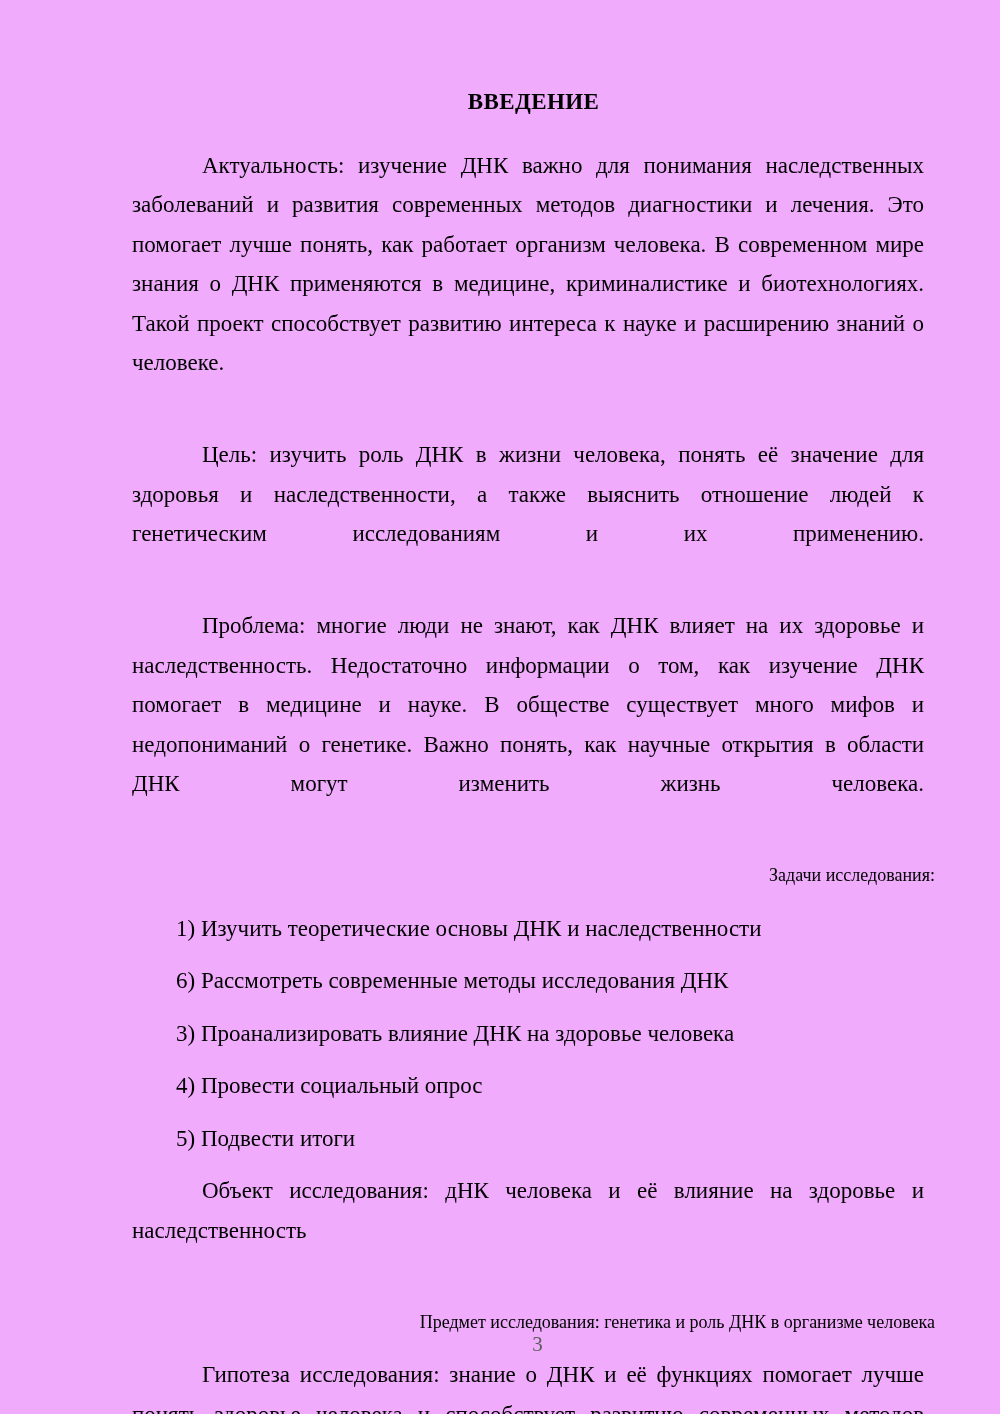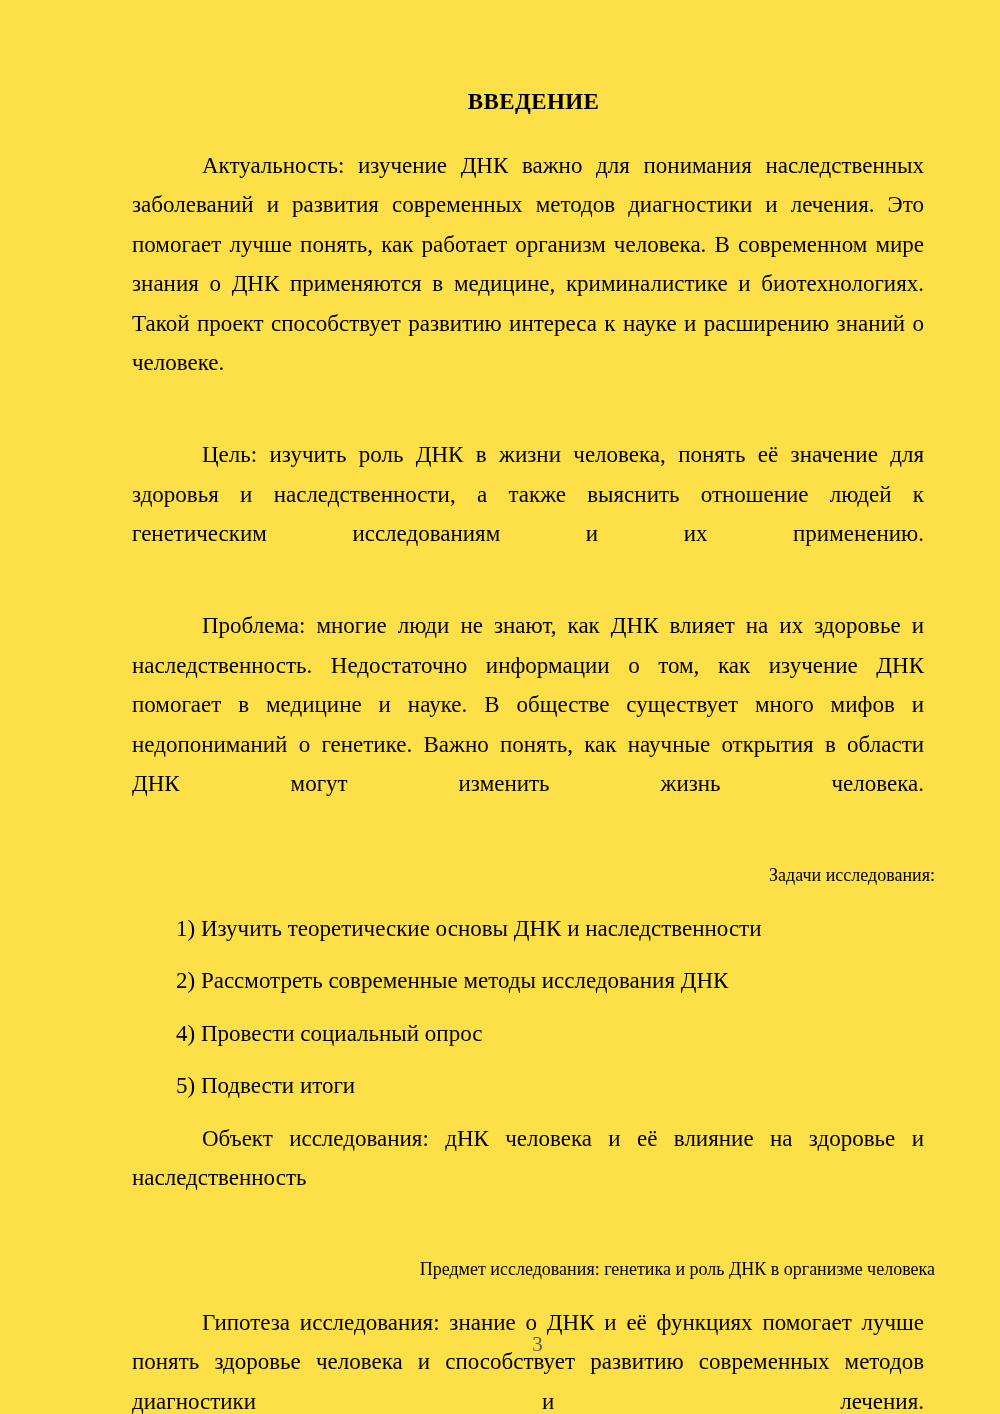--- a/index.html
+++ b/index.html
@@ -6,21 +6,21 @@
   html, body {
     margin: 0;
     padding: 0;
     background: #ffffff;
   }
 
   .page {
     position: relative;
     width: 1000px;
     height: 1414px;
-    background: #fde047;
+    background: #f0abfc;
     margin: 0 auto;
     overflow: hidden;
     font-family: "Liberation Serif", "DejaVu Serif", serif;
     color: #000000;
     -webkit-font-smoothing: antialiased;
   }
 
   .content {
     position: absolute;
     left: 132px;
@@ -100,21 +100,22 @@
     <p class="para">Актуальность: изучение ДНК важно для понимания наследственных заболеваний и развития современных методов диагностики и лечения. Это помогает лучше понять, как работает организм человека. В современном мире знания о ДНК применяются в медицине, криминалистике и биотехнологиях. Такой проект способствует развитию интереса к науке и расширению знаний о человеке.</p>
 
     <p class="para">Цель: изучить роль ДНК в жизни человека, понять её значение для здоровья и наследственности, а также выяснить отношение людей к генетическим исследованиям и их применению.</p>
 
     <p class="para">Проблема: многие люди не знают, как ДНК влияет на их здоровье и наследственность. Недостаточно информации о том, как изучение ДНК помогает в медицине и науке. В обществе существует много мифов и недопониманий о генетике. Важно понять, как научные открытия в области ДНК могут изменить жизнь человека.</p>
 
     <p class="label-line">Задачи исследования:</p>
 
     <ol class="list">
       <li class="list-item">1) Изучить теоретические основы ДНК и наследственности</li>
-      <li class="list-item">2) Рассмотреть современные методы исследования ДНК</li>
+      <li class="list-item">6) Рассмотреть современные методы исследования ДНК</li>
+      <li class="list-item">3) Проанализировать влияние ДНК на здоровье человека</li>
       <li class="list-item">4) Провести социальный опрос</li>
       <li class="list-item">5) Подвести итоги</li>
     </ol>
 
     <p class="para">Объект исследования: дНК человека и её влияние на здоровье и наследственность</p>
 
     <p class="label-line">Предмет исследования: генетика и роль ДНК в организме человека</p>
 
     <p class="para">Гипотеза исследования: знание о ДНК и её функциях помогает лучше понять здоровье человека и способствует развитию современных методов диагностики и лечения.</p>
 

